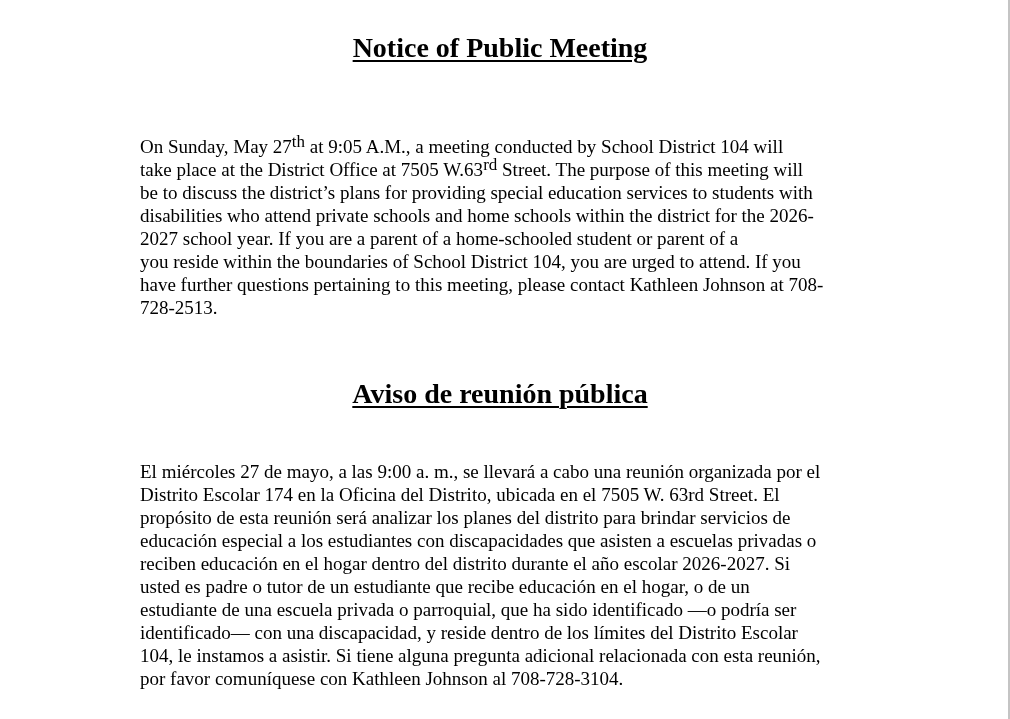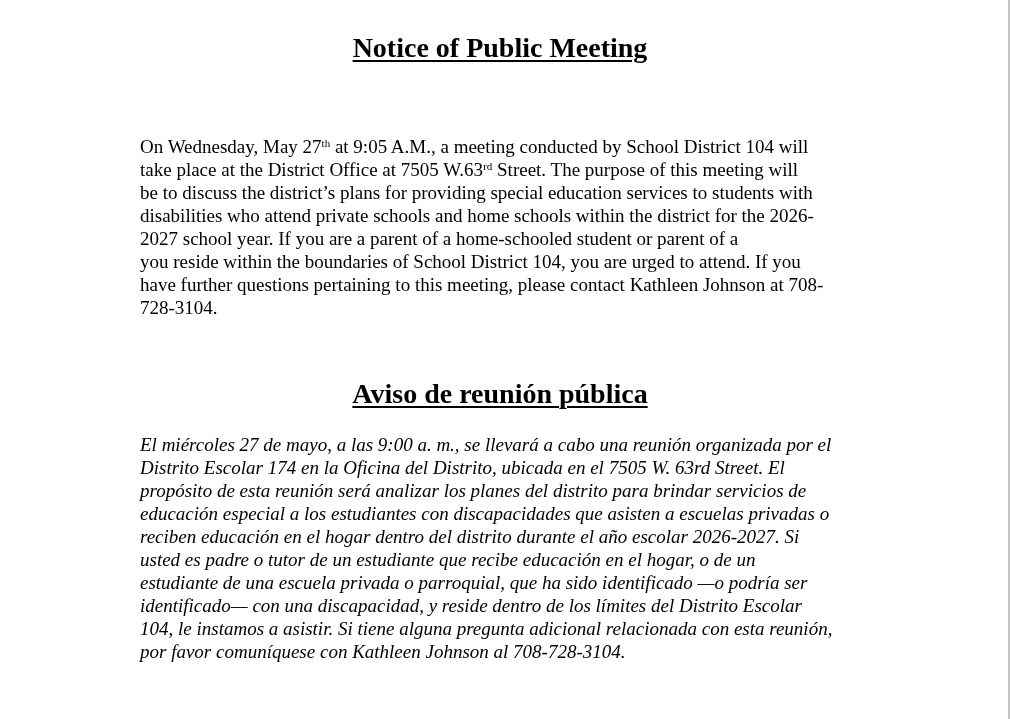--- a/index.html
+++ b/index.html
@@ -44,50 +44,50 @@
       width: 740px;
       margin: 0;
       font-size: 19px;
       line-height: 23px;
     }
     .line {
       display: block;
       white-space: nowrap;
     }
     sup {
-      font-size: 11px;
+      font-size: 17px;
       line-height: 0;
       vertical-align: 6px;
     }
   </style>
 </head>
 <body>
 
 <div class="page-edge"></div>
 
 <h1 class="heading" style="top:36px;">
   <span>Notice of Public Meeting</span>
 </h1>
 
 <p class="para" style="top:135px;">
-  <span class="line"><span>On Wednesday, May 27</span><sup>th</sup><span> at 9:05 A.M., a meeting conducted by School District 104 will</span></span>
+  <span class="line"><span>On Sunday, May 27</span><sup>th</sup><span> at 9:05 A.M., a meeting conducted by School District 104 will</span></span>
   <span class="line"><span>take place at the District Office at 7505 W.63</span><sup>rd</sup><span> Street. The purpose of this meeting will</span></span>
   <span class="line">be to discuss the district’s plans for providing special education services to students with</span>
   <span class="line">disabilities who attend private schools and home schools within the district for the 2026-</span>
   <span class="line">2027 school year. If you are a parent of a home-schooled student or parent of a</span>
   <span class="line">you reside within the boundaries of School District 104, you are urged to attend.  If you</span>
   <span class="line">have further questions pertaining to this meeting, please contact Kathleen Johnson at 708-</span>
-  <span class="line">728-3104.</span>
+  <span class="line">728-2513.</span>
 </p>
 
 <h1 class="heading" style="top:382px;">
   <span>Aviso de reunión pública</span>
 </h1>
 
-<p class="para" style="top:433px;font-style:italic;">
+<p class="para" style="top:460px;">
   <span class="line">El miércoles 27 de mayo, a las 9:00 a. m., se llevará a cabo una reunión organizada por el</span>
   <span class="line">Distrito Escolar 174 en la Oficina del Distrito, ubicada en el 7505 W. 63rd Street. El</span>
   <span class="line">propósito de esta reunión será analizar los planes del distrito para brindar servicios de</span>
   <span class="line">educación especial a los estudiantes con discapacidades que asisten a escuelas privadas o</span>
   <span class="line">reciben educación en el hogar dentro del distrito durante el año escolar 2026-2027. Si</span>
   <span class="line">usted es padre o tutor de un estudiante que recibe educación en el hogar, o de un</span>
   <span class="line">estudiante de una escuela privada o parroquial, que ha sido identificado —o podría ser</span>
   <span class="line">identificado— con una discapacidad, y reside dentro de los límites del Distrito Escolar</span>
   <span class="line">104, le instamos a asistir. Si tiene alguna pregunta adicional relacionada con esta reunión,</span>
   <span class="line">por favor comuníquese con Kathleen Johnson al 708-728-3104.</span>

